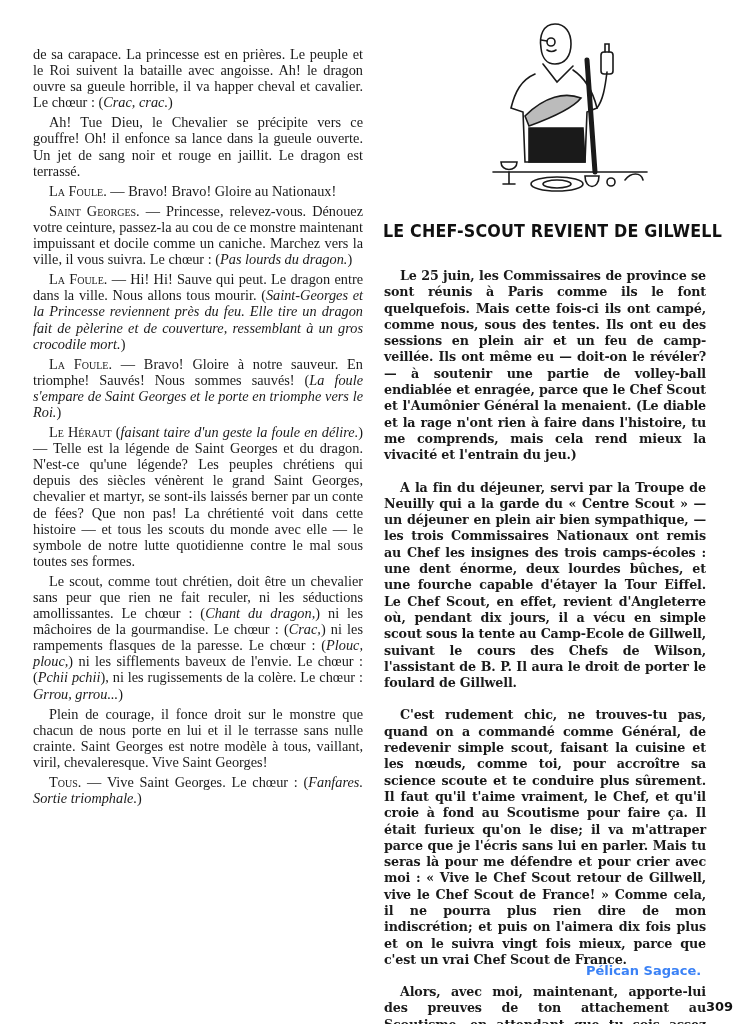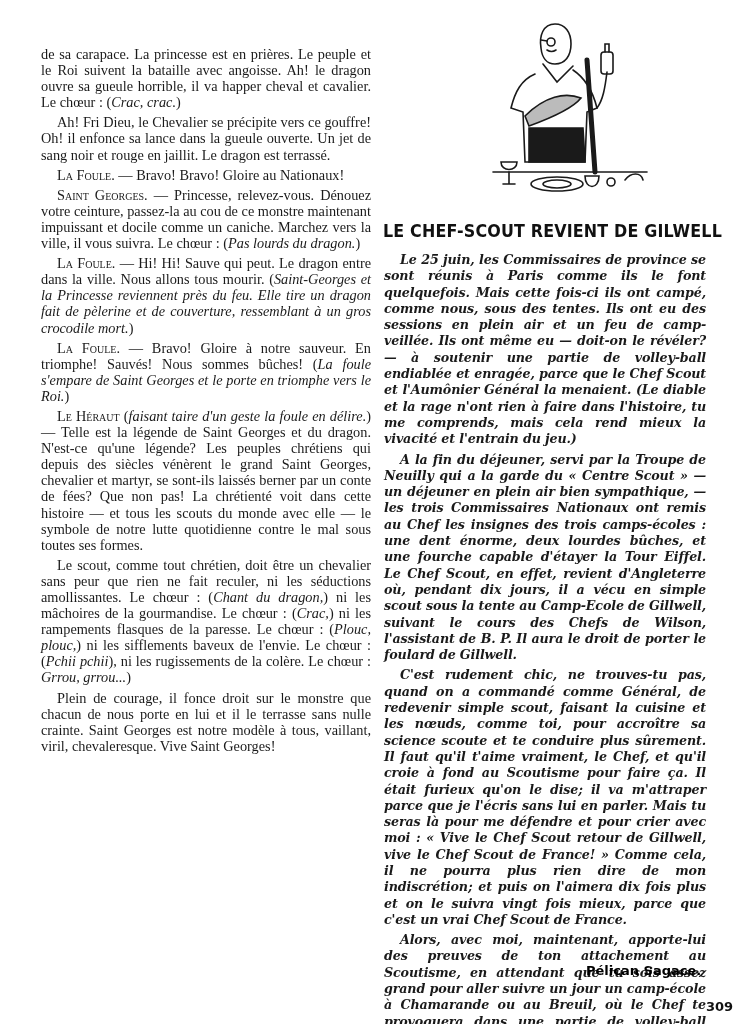--- a/index.html
+++ b/index.html
@@ -1,60 +1,61 @@
 <!DOCTYPE html>
 <html><head>
 <meta charset="utf-8">
 <style>
   html, body { margin: 0; padding: 0; background: #ffffff; }
   body { width: 744px; height: 1024px; position: relative; overflow: hidden; color: #1a1a1a; }
   .col-left {
     position: absolute; left: 33px; top: 46px; width: 330px;
     font-family: "Liberation Serif", "DejaVu Serif", serif;
-    font-size: 14.3px; line-height: 16.1px; text-align: justify; margin-left: 8px;
+    font-size: 14.3px; line-height: 16.1px; text-align: justify;
   }
   .col-left p { margin: 0 0 4px 0; text-indent: 16px; }
   .col-left p.first { text-indent: 0; }
   .sc { font-variant: small-caps; }
   .it { font-style: italic; }
   .col-right {
     position: absolute; left: 384px; top: 252px; width: 322px;
     font-family: "DejaVu Serif", serif; font-weight: bold;
     font-size: 12.7px; line-height: 16.3px; text-align: justify; letter-spacing: -0.15px;
   }
-  .col-right p { margin: 0 0 4px 0; text-indent: 16px; font-style: italic; }
+  .col-right p { margin: 16px 0 4px 0; text-indent: 16px; }
   .heading {
     position: absolute; left: 383px; top: 220px; width: 325px;
     font-family: "DejaVu Sans", sans-serif; font-weight: bold; font-size: 18.5px;
     letter-spacing: 0.2px; transform: scaleX(0.86); transform-origin: left top;
     white-space: nowrap; color: #111;
   }
   .signature {
     position: absolute; left: 586px; top: 963px;
-    font-family: "DejaVu Sans", sans-serif; font-weight: bold; font-size: 13px; color: #000000;
+    font-family: "DejaVu Sans", sans-serif; font-weight: bold; font-size: 13px; color: #3b82f6;
   }
   .page-number {
     position: absolute; left: 706px; top: 999px;
     font-family: "DejaVu Sans", sans-serif; font-weight: bold; font-size: 13px; color: #111;
   }
   .illustration { position: absolute; left: 485px; top: 12px; width: 170px; height: 190px; }
 </style>
 </head>
 <body>
 
 <div class="col-left">
     <p class="first"><span>de sa carapace. La princesse est en prières. Le peuple et le Roi suivent la bataille avec angoisse. Ah! le dragon ouvre sa gueule horrible, il va happer cheval et cavalier. Le chœur : (</span><span class="it">Crac, crac.</span><span>)</span></p>
-    <p><span>Ah! Fri Dieu, le Chevalier se précipite vers ce gouffre! Oh! il enfonce sa lance dans la gueule ouverte. Un jet de sang noir et rouge en jaillit. Le dragon est terrassé.</span></p>
+    <p><span>Ah! Tue Dieu, le Chevalier se précipite vers ce gouffre! Oh! il enfonce sa lance dans la gueule ouverte. Un jet de sang noir et rouge en jaillit. Le dragon est terrassé.</span></p>
     <p><span class="sc">La Foule.</span><span> — Bravo! Bravo! Gloire au Nationaux!</span></p>
     <p><span class="sc">Saint Georges.</span><span> — Princesse, relevez-vous. Dénouez votre ceinture, passez-la au cou de ce monstre maintenant impuissant et docile comme un caniche. Marchez vers la ville, il vous suivra. Le chœur : (</span><span class="it">Pas lourds du dragon.</span><span>)</span></p>
     <p><span class="sc">La Foule.</span><span> — Hi! Hi! Sauve qui peut. Le dragon entre dans la ville. Nous allons tous mourir. (</span><span class="it">Saint-Georges et la Princesse reviennent près du feu. Elle tire un dragon fait de pèlerine et de couverture, ressemblant à un gros crocodile mort.</span><span>)</span></p>
-    <p><span class="sc">La Foule.</span><span> — Bravo! Gloire à notre sauveur. En triomphe! Sauvés! Nous sommes bûches! (</span><span class="it">La foule s'empare de Saint Georges et le porte en triomphe vers le Roi.</span><span>)</span></p>
+    <p><span class="sc">La Foule.</span><span> — Bravo! Gloire à notre sauveur. En triomphe! Sauvés! Nous sommes sauvés! (</span><span class="it">La foule s'empare de Saint Georges et le porte en triomphe vers le Roi.</span><span>)</span></p>
     <p><span class="sc">Le Héraut</span><span> (</span><span class="it">faisant taire d'un geste la foule en délire.</span><span>) — Telle est la légende de Saint Georges et du dragon. N'est-ce qu'une légende? Les peuples chrétiens qui depuis des siècles vénèrent le grand Saint Georges, chevalier et martyr, se sont-ils laissés berner par un conte de fées? Que non pas! La chrétienté voit dans cette histoire — et tous les scouts du monde avec elle — le symbole de notre lutte quotidienne contre le mal sous toutes ses formes.</span></p>
     <p><span>Le scout, comme tout chrétien, doit être un chevalier sans peur que rien ne fait reculer, ni les séductions amollissantes. Le chœur : (</span><span class="it">Chant du dragon,</span><span>) ni les mâchoires de la gourmandise. Le chœur : (</span><span class="it">Crac,</span><span>) ni les rampements flasques de la paresse. Le chœur : (</span><span class="it">Plouc, plouc,</span><span>) ni les sifflements baveux de l'envie. Le chœur : (</span><span class="it">Pchii pchii</span><span>), ni les rugissements de la colère. Le chœur : </span><span class="it">Grrou, grrou...</span><span>)</span></p>
     <p><span>Plein de courage, il fonce droit sur le monstre que chacun de nous porte en lui et il le terrasse sans nulle crainte. Saint Georges est notre modèle à tous, vaillant, viril, chevaleresque. Vive Saint Georges!</span></p>
+    <p><span class="sc">Tous.</span><span> — Vive Saint Georges. Le chœur : (</span><span class="it">Fanfares. Sortie triomphale.</span><span>)</span></p>
   </div>
 
 <svg class="illustration" viewBox="0 0 170 190" xmlns="http://www.w3.org/2000/svg">
   <g fill="none" stroke="#1a1a1a" stroke-width="1.6" stroke-linecap="round">
     <path d="M70 12 C58 12 54 24 56 36 C57 46 62 52 70 52 C80 52 86 44 86 32 C86 20 80 12 70 12 Z"></path>
     <circle cx="66" cy="30" r="4"></circle>
     <path d="M56 28 L62 29"></path>
     <path d="M62 38 C65 40 68 40 71 38"></path>
     <path d="M58 52 L72 70 L88 54"></path>
     <path d="M50 62 C36 68 30 80 26 96 L38 100 L40 150 L100 150 L102 100 L112 96 C108 80 100 66 88 58"></path>

